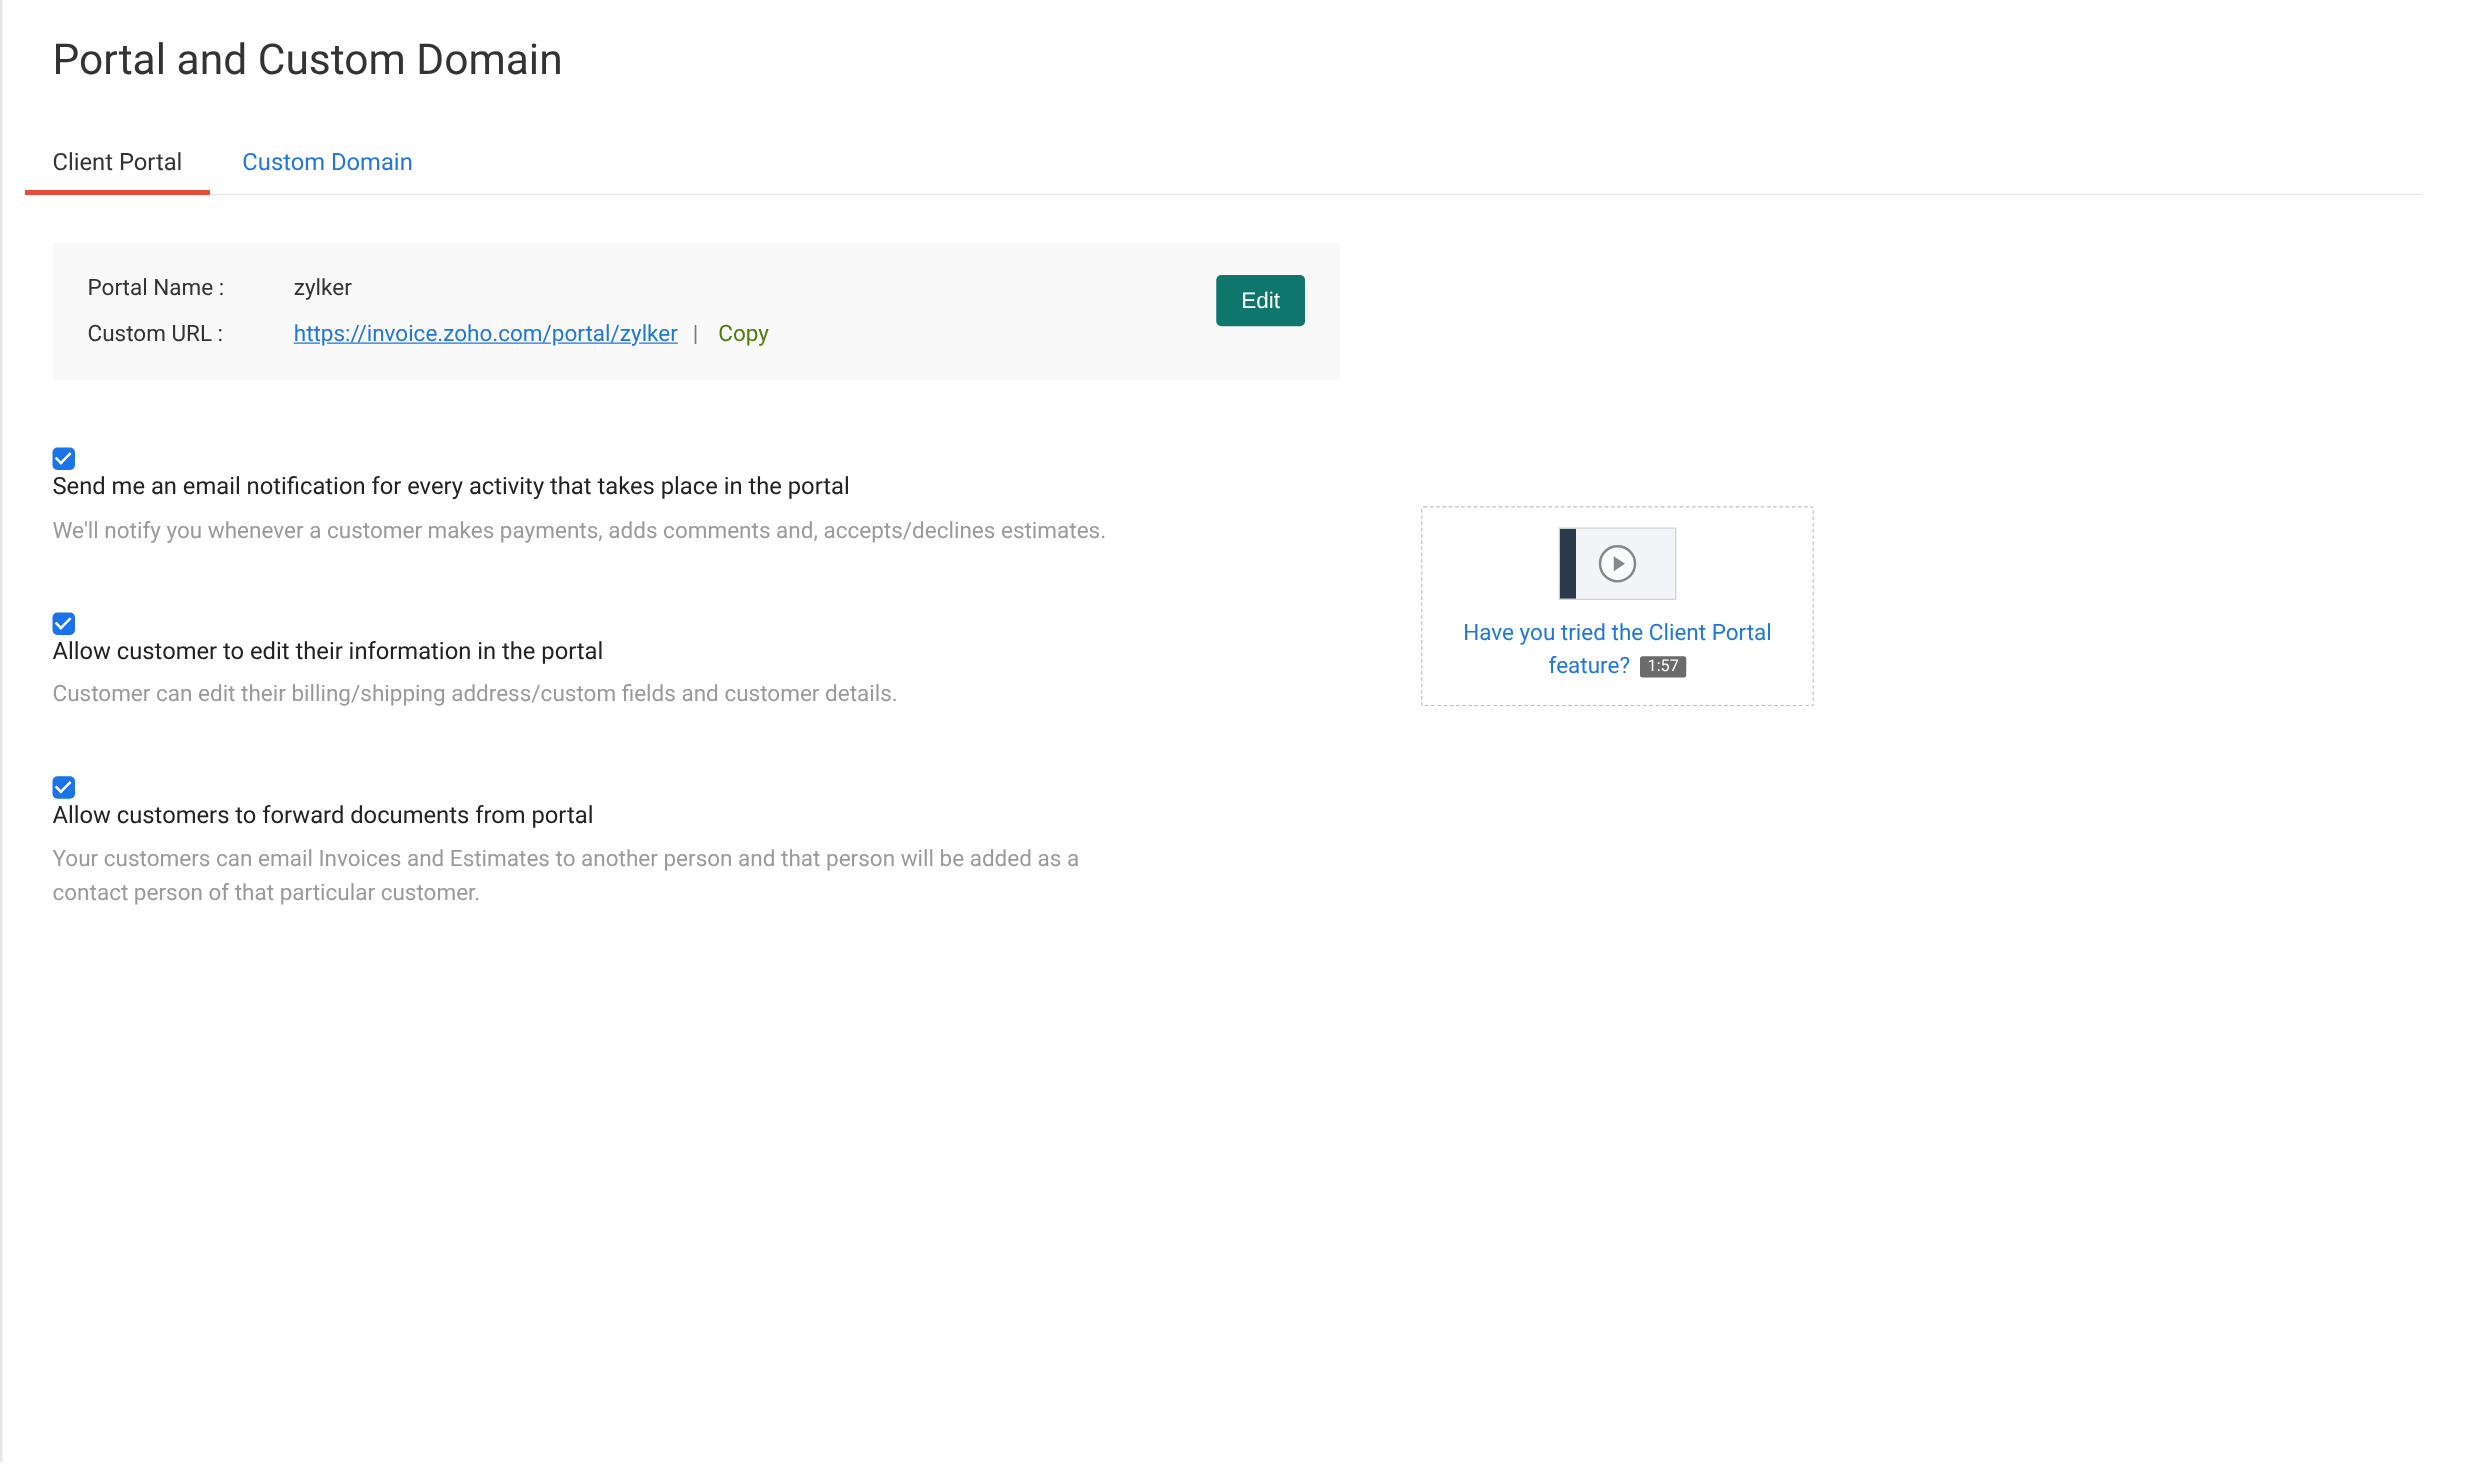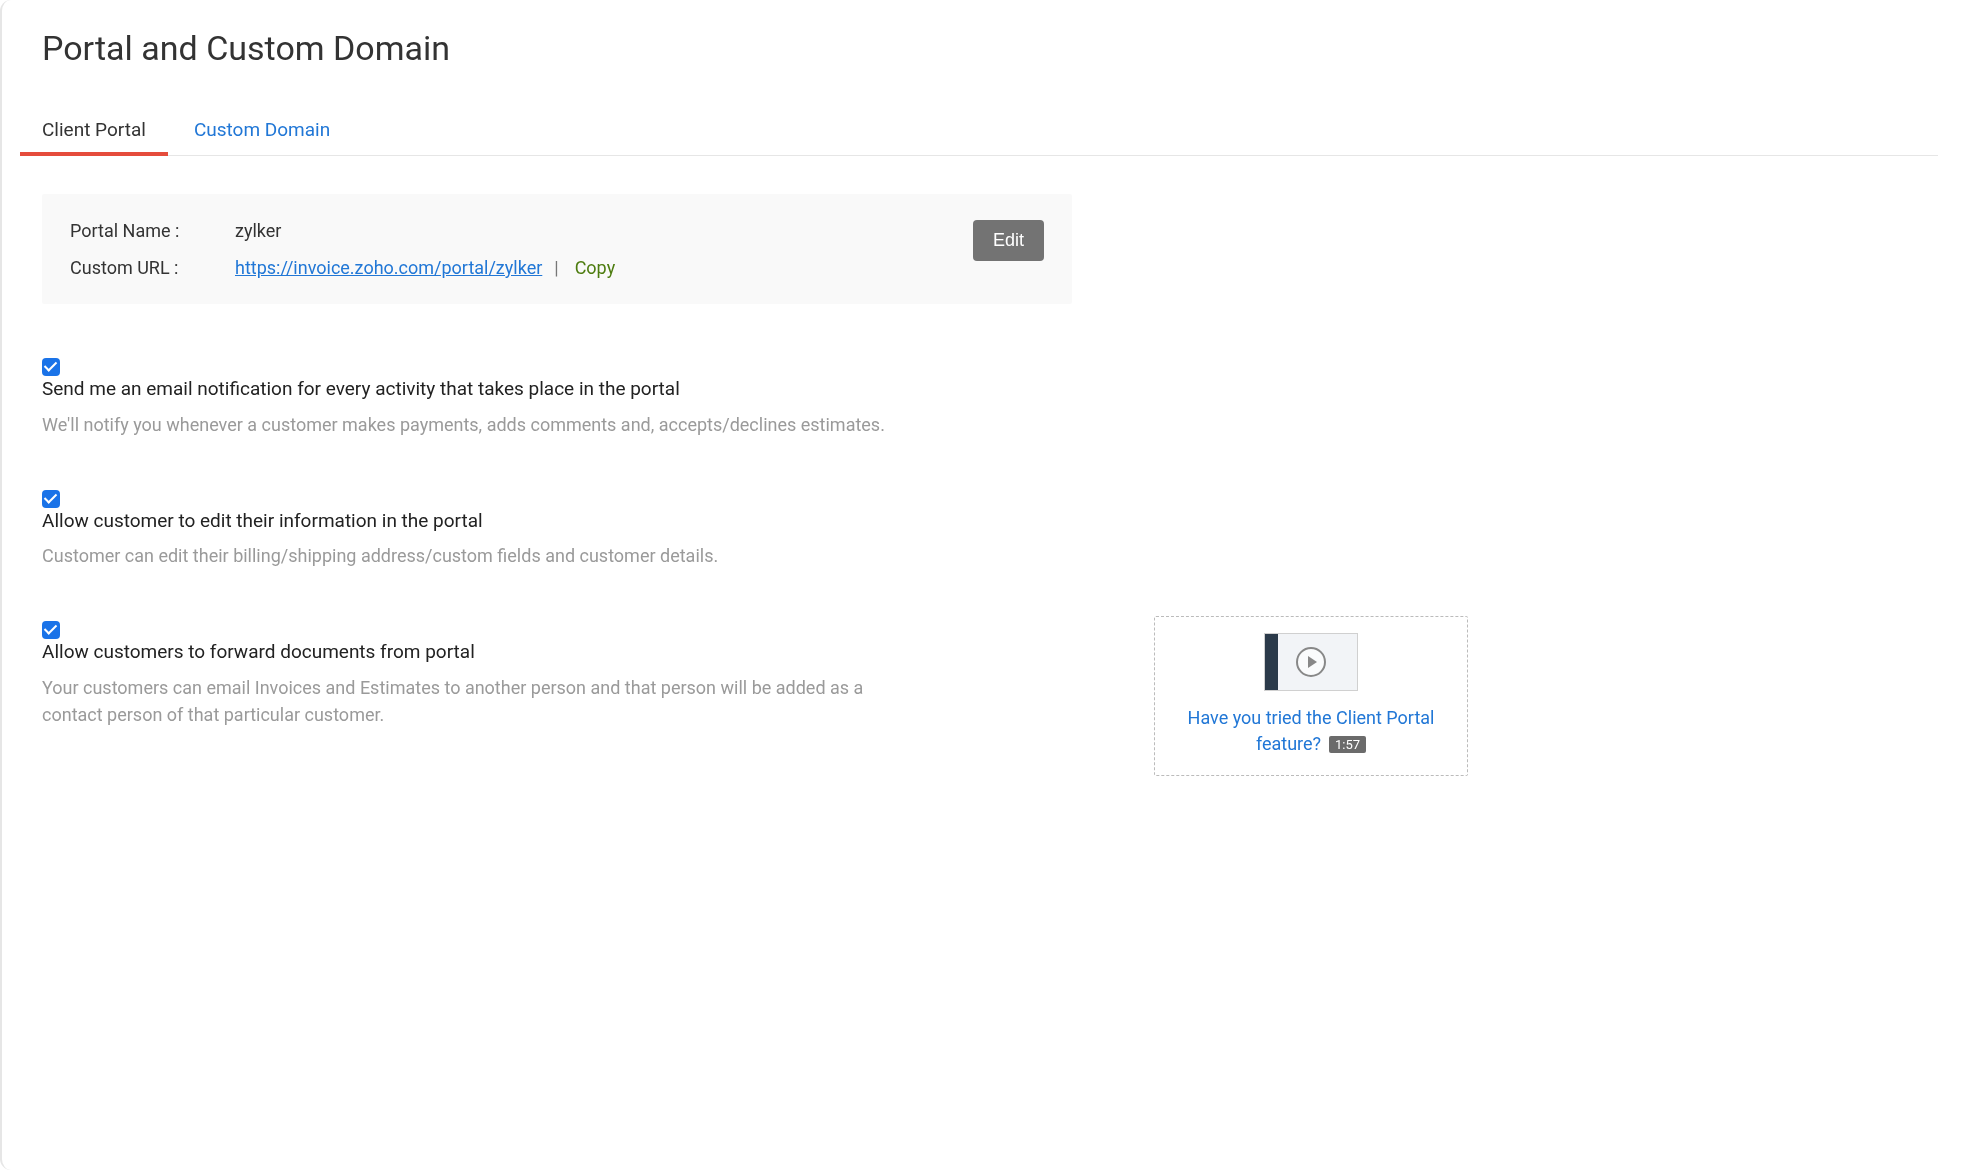--- a/index.html
+++ b/index.html
@@ -7,21 +7,20 @@
     font-family: -apple-system, BlinkMacSystemFont, "Segoe UI", Roboto, "Helvetica Neue", Arial, sans-serif;
     background: #fff;
     color: #333;
     font-size: 16px;
   }
   .page {
     border-left: 2px solid #e6e6e6;
     padding: 28px 40px 40px 40px;
     max-width: 1978px;
     min-height: 1170px;
-    border-radius: 11px;
   }
   .page-title {
     font-size: 34px;
     font-weight: 400;
     color: #333;
     margin-bottom: 40px;
   }
   .tabs {
     display: flex;
     border-bottom: 1px solid #e6e6e6;
@@ -42,22 +41,22 @@
     content: "";
     position: absolute;
     left: -22px;
     right: -22px;
     bottom: -1px;
     height: 4px;
     background: #e54c3c;
   }
   .content-row {
     display: flex;
-    align-items: flex-end;
-    gap: 60px;
+    align-items: center;
+    gap: 43px;
   }
   .main-col {
     flex: 1;
     max-width: 1030px;
   }
   .side-col {
     width: 336px;
     flex-shrink: 0;
     padding-left: 22px;
   }
@@ -98,21 +97,21 @@
     margin: 0 8px;
     font-size: 18px;
   }
   .copy-link {
     color: #4d7c0f;
     font-size: 18px;
     cursor: pointer;
     margin-left: 4px;
   }
   .edit-btn {
-    background: #737373;
+    background: #0f766e;
     color: #fff;
     border: none;
     border-radius: 4px;
     padding: 10px 20px;
     font-size: 18px;
     cursor: pointer;
   }
 
   .setting {
     display: flex;

